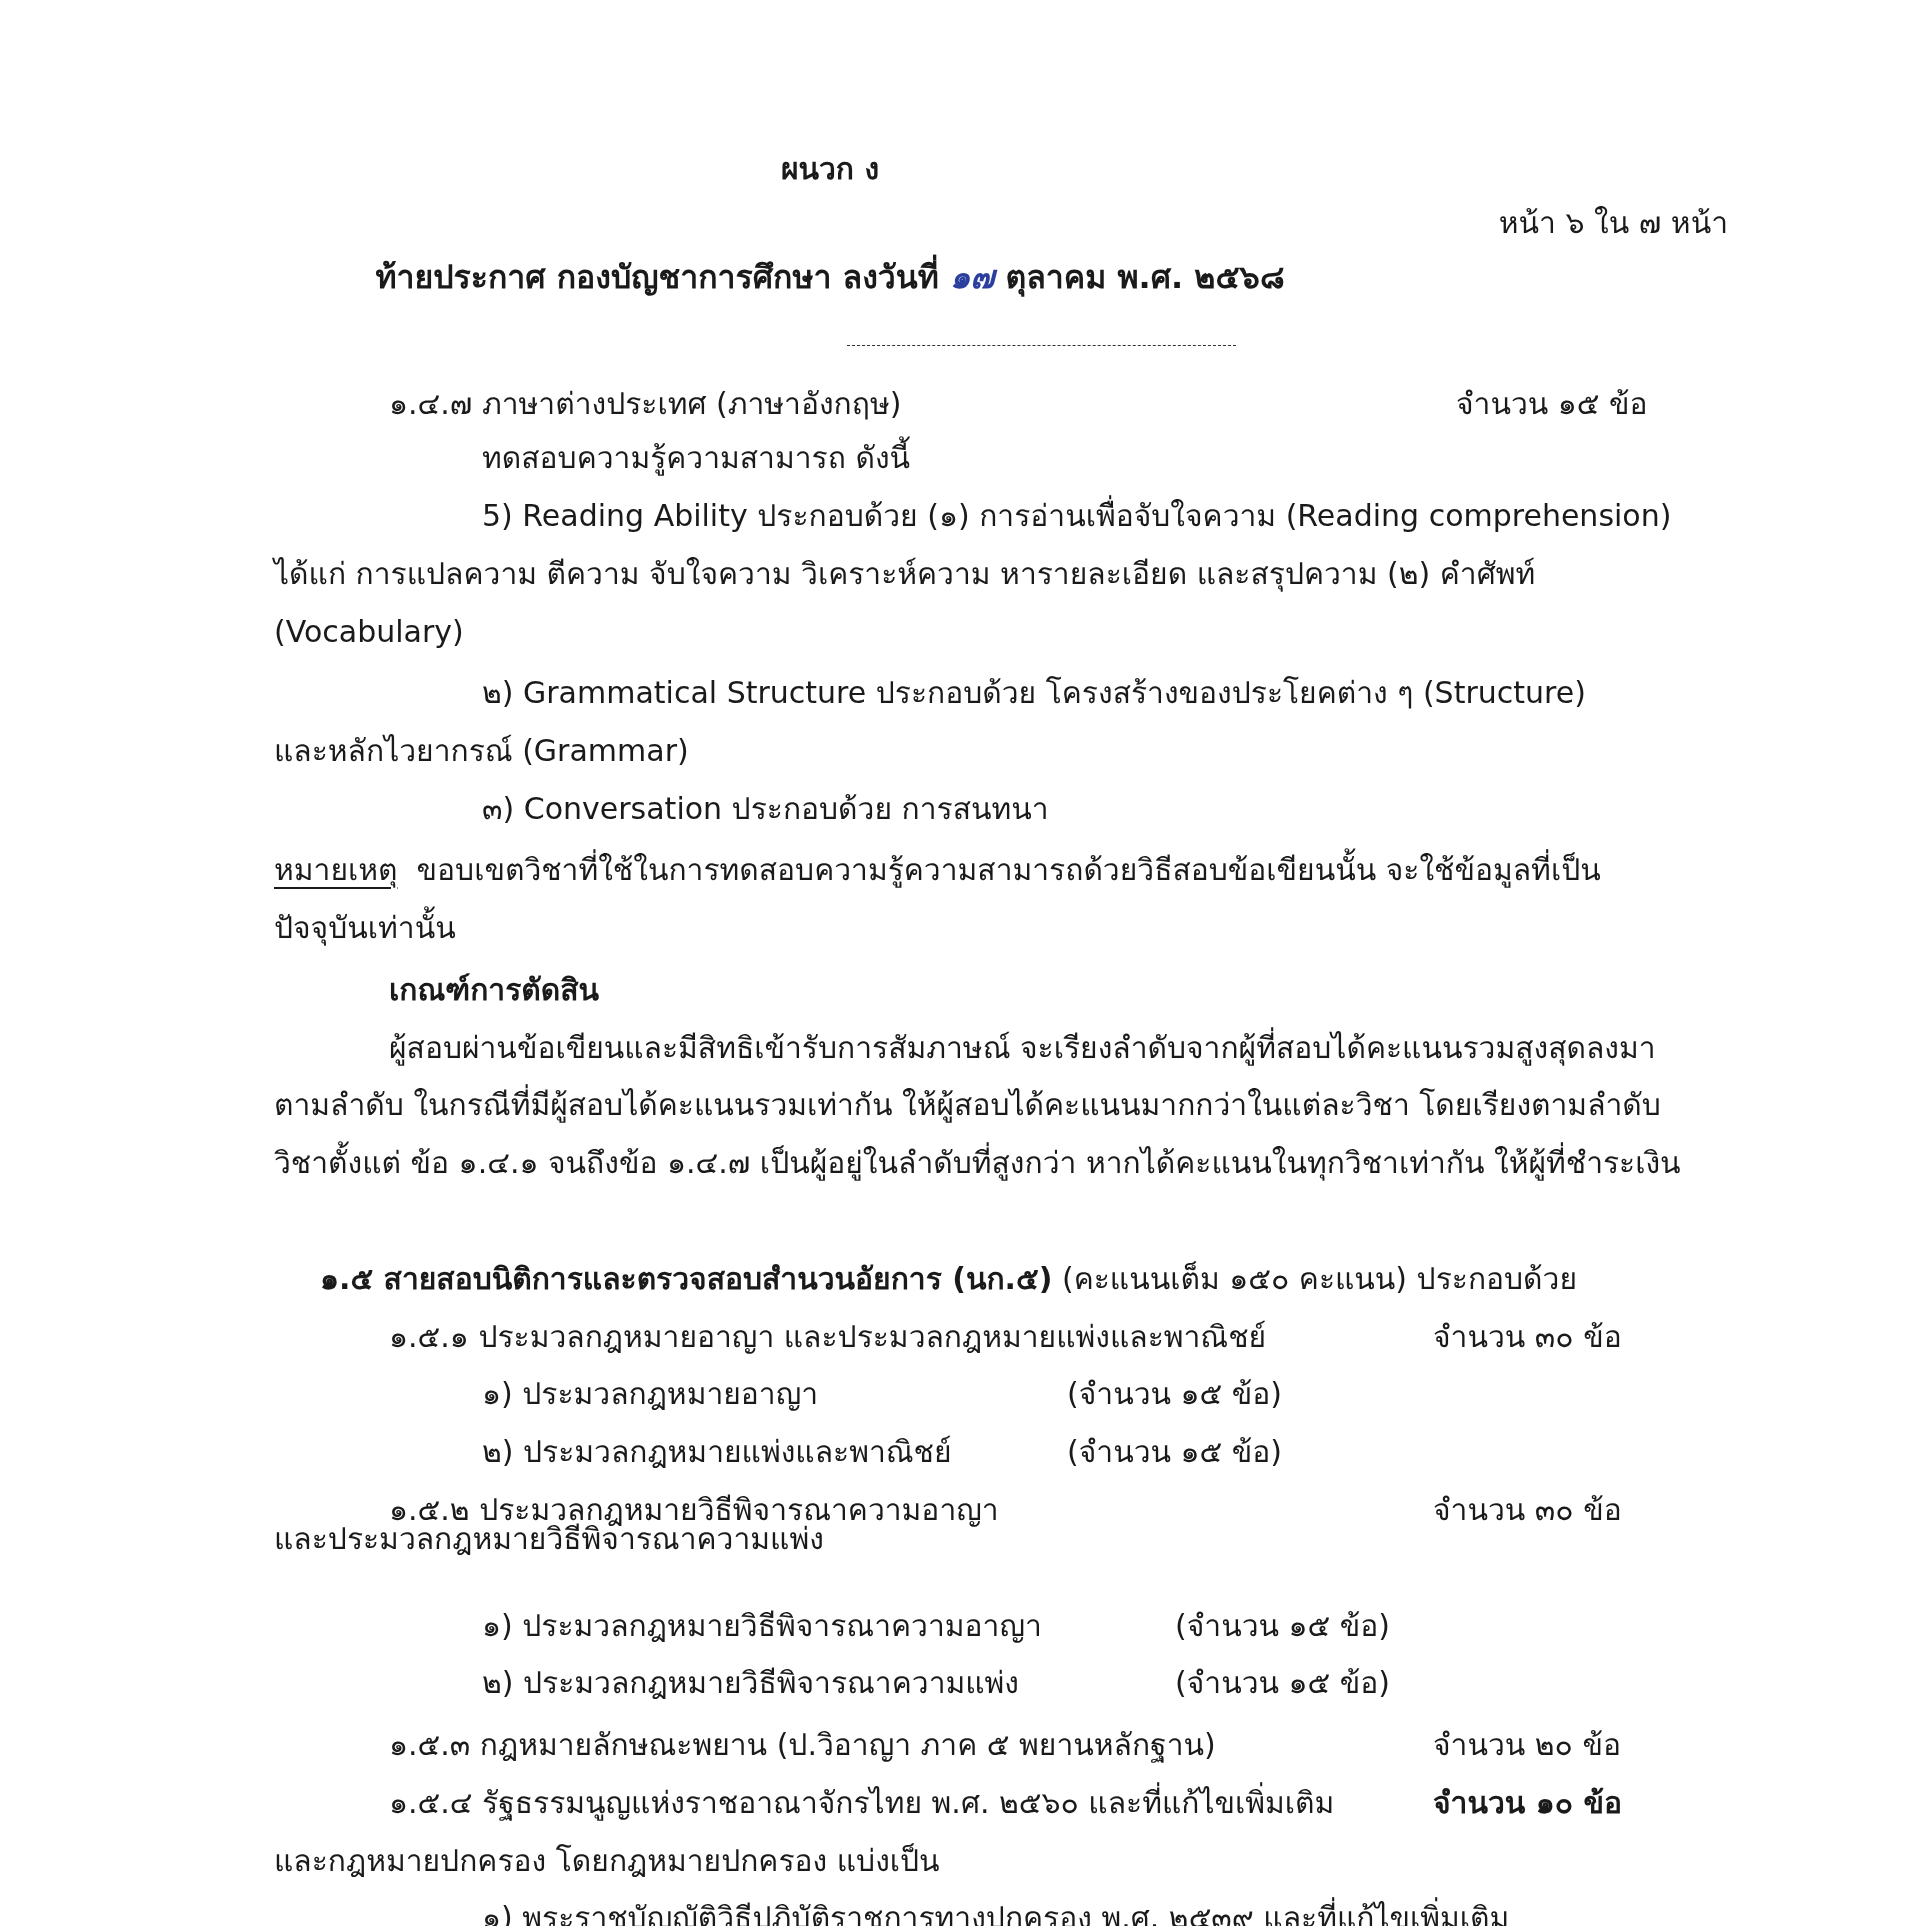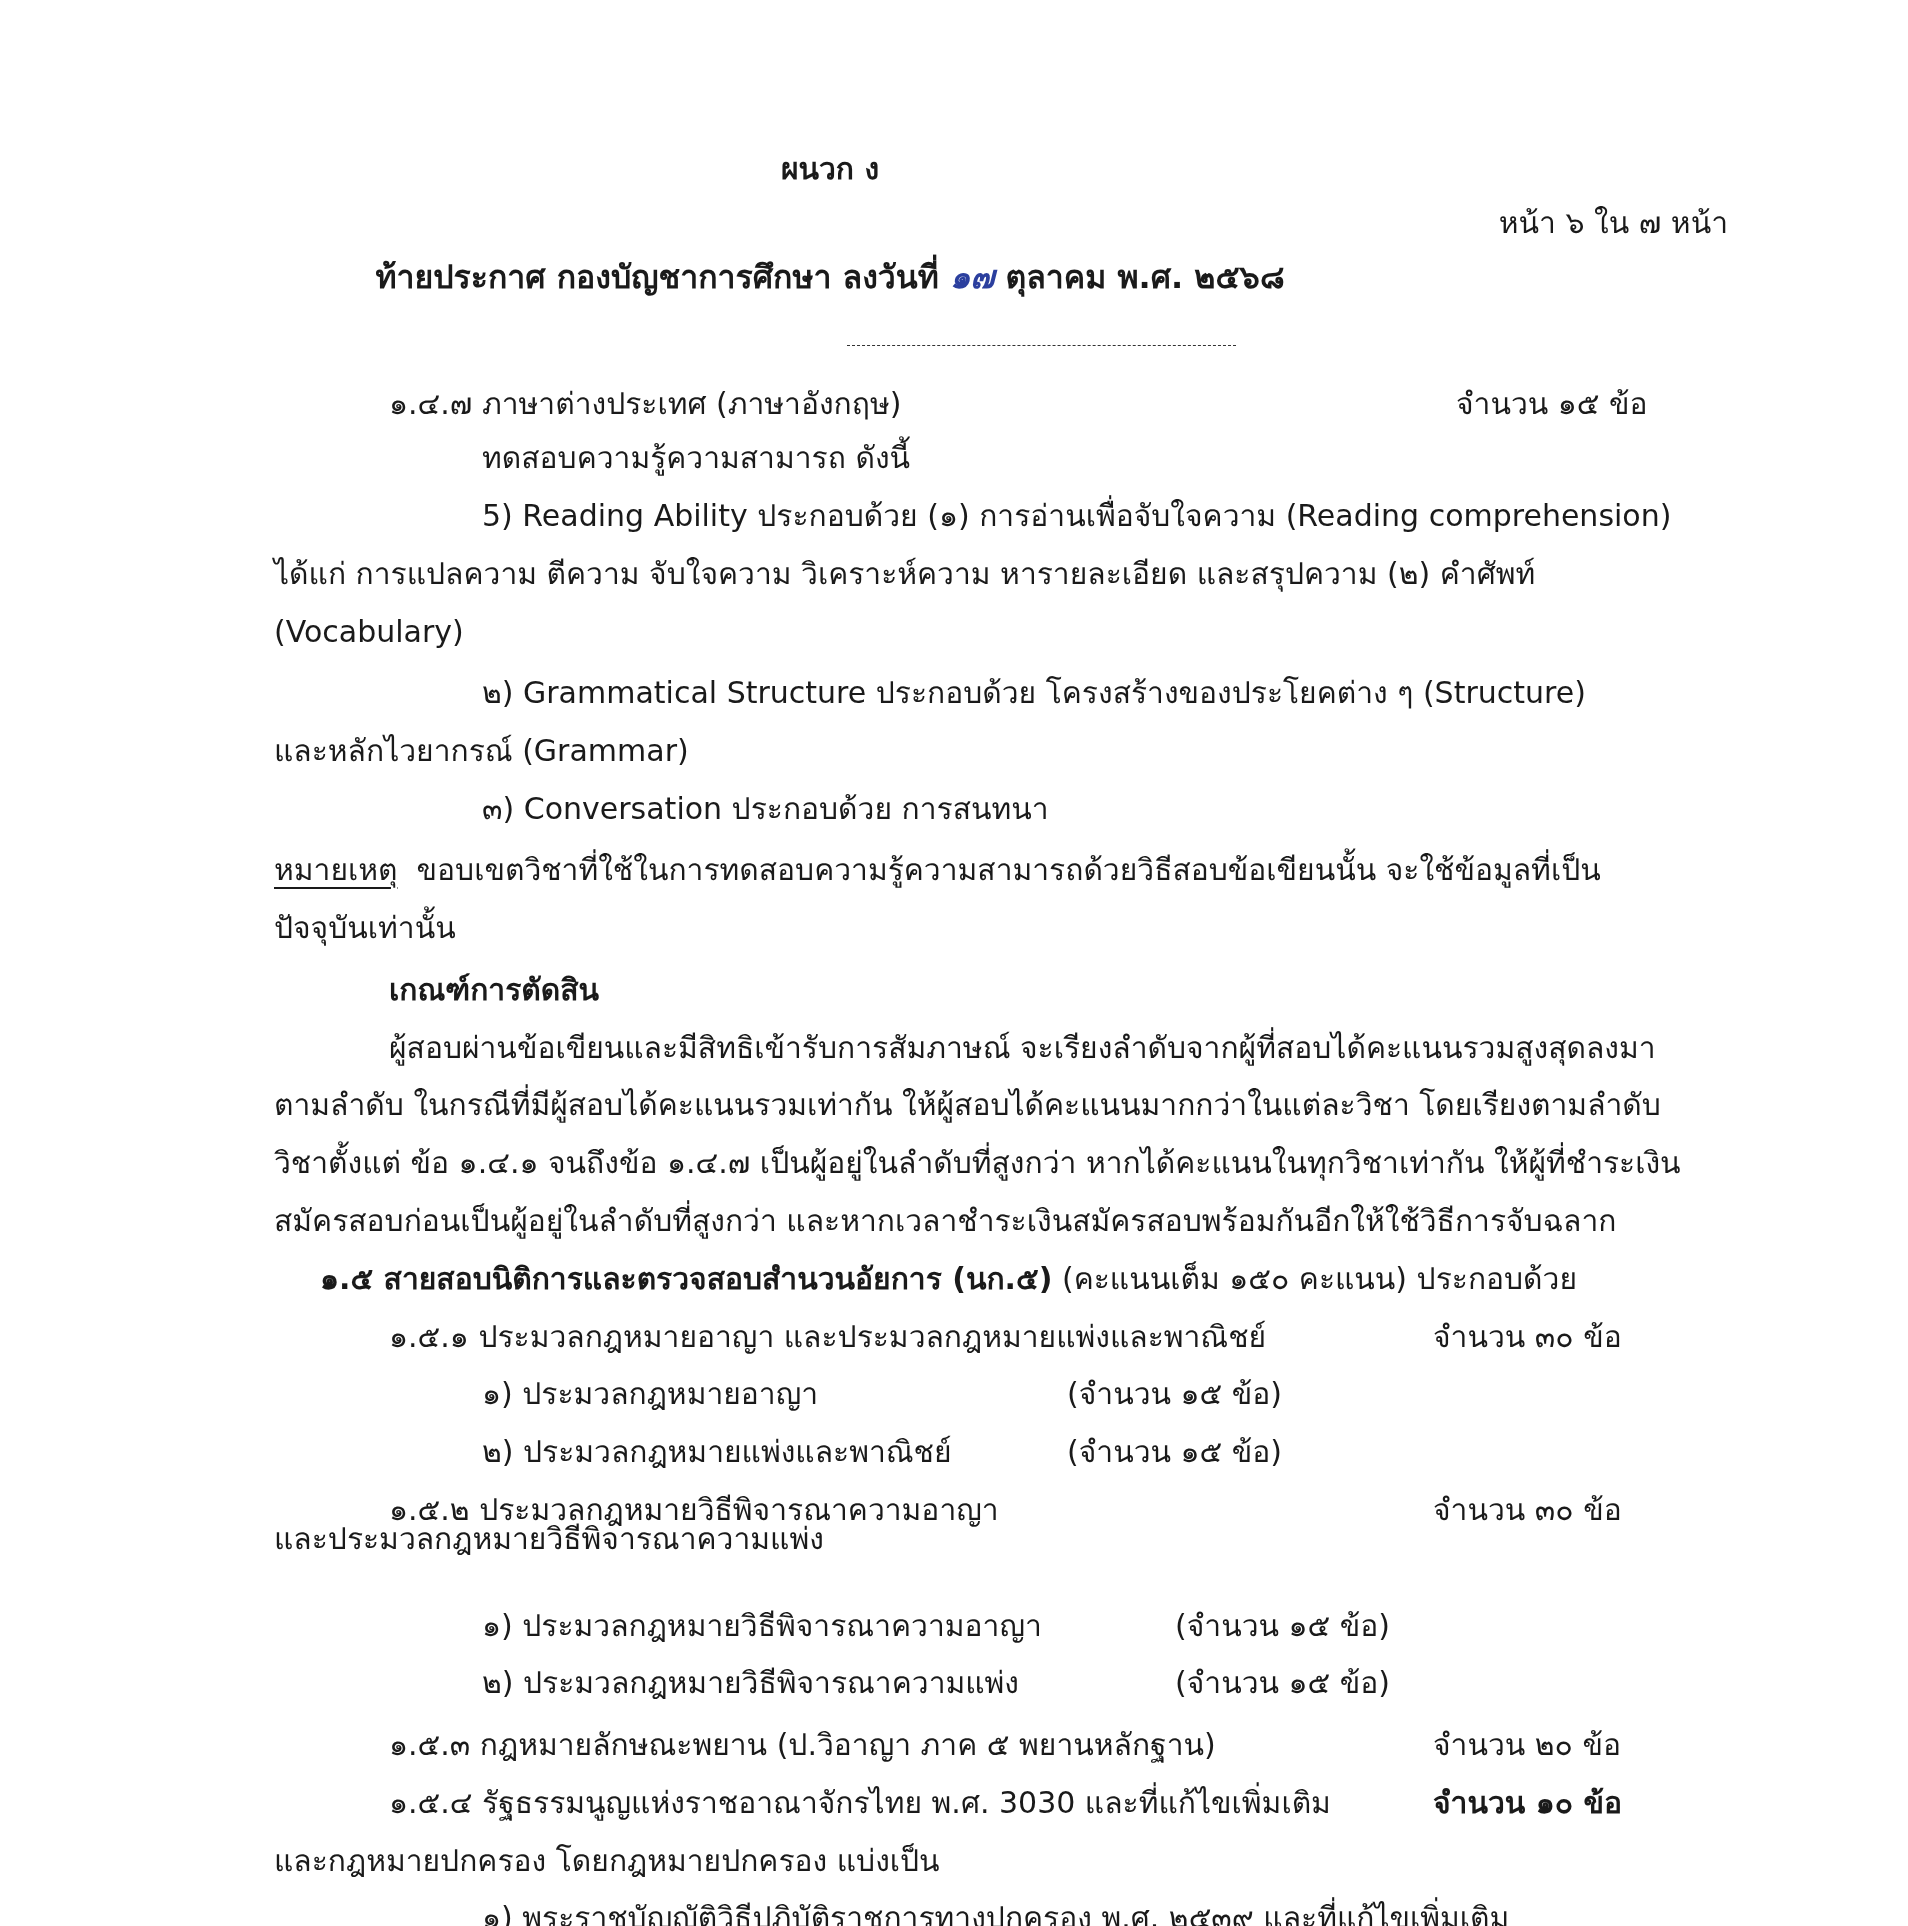--- a/index.html
+++ b/index.html
@@ -43,21 +43,20 @@
 
   <div class="line" style="top:847px; left:274px;">
     <span class="u">หมายเหตุ</span>&nbsp;&nbsp;<span>ขอบเขตวิชาที่ใช้ในการทดสอบความรู้ความสามารถด้วยวิธีสอบข้อเขียนนั้น จะใช้ข้อมูลที่เป็น</span>
   </div>
   <div class="line" style="top:905px; left:274px;">ปัจจุบันเท่านั้น</div>
 
   <div class="line bold" style="top:967px; left:389px;">เกณฑ์การตัดสิน</div>
   <div class="line" style="top:1025px; left:389px;">ผู้สอบผ่านข้อเขียนและมีสิทธิเข้ารับการสัมภาษณ์ จะเรียงลำดับจากผู้ที่สอบได้คะแนนรวมสูงสุดลงมา</div>
   <div class="line" style="top:1082px; left:274px;">ตามลำดับ ในกรณีที่มีผู้สอบได้คะแนนรวมเท่ากัน ให้ผู้สอบได้คะแนนมากกว่าในแต่ละวิชา โดยเรียงตามลำดับ</div>
   <div class="line" style="top:1140px; left:274px;">วิชาตั้งแต่ ข้อ ๑.๔.๑ จนถึงข้อ ๑.๔.๗ เป็นผู้อยู่ในลำดับที่สูงกว่า หากได้คะแนนในทุกวิชาเท่ากัน  ให้ผู้ที่ชำระเงิน</div>
-  <div class="line" style="top:1198px; left:274px;">สมัครสอบก่อนเป็นผู้อยู่ในลำดับที่สูงกว่า และหากเวลาชำระเงินสมัครสอบพร้อมกันอีกให้ใช้วิธีการจับฉลาก</div>
 
   <div class="line" style="top:1256px; left:320px;">
     <span class="bold">๑.๕ สายสอบนิติการและตรวจสอบสำนวนอัยการ (นก.๕)</span><span> (คะแนนเต็ม ๑๕๐ คะแนน) ประกอบด้วย</span>
   </div>
 
   <div class="line" style="top:1314px; left:389px;">๑.๕.๑ ประมวลกฎหมายอาญา และประมวลกฎหมายแพ่งและพาณิชย์</div>
   <div class="qty" style="top:1314px; left:1433px;">จำนวน  ๓๐  ข้อ</div>
   <div class="line" style="top:1371px; left:482px;text-align:right;">๑) ประมวลกฎหมายอาญา</div>
   <div class="qty" style="top:1371px; left:1067px;">(จำนวน  ๑๕ ข้อ)</div>
   <div class="line" style="top:1429px; left:482px;">๒) ประมวลกฎหมายแพ่งและพาณิชย์</div>
@@ -67,19 +66,19 @@
   <div class="qty" style="top:1487px; left:1433px;">จำนวน  ๓๐  ข้อ</div>
   <div class="line" style="top:1516px; left:274px;">และประมวลกฎหมายวิธีพิจารณาความแพ่ง</div>
   <div class="line" style="top:1603px; left:482px;">๑) ประมวลกฎหมายวิธีพิจารณาความอาญา</div>
   <div class="qty" style="top:1603px; left:1175px;">(จำนวน  ๑๕ ข้อ)</div>
   <div class="line" style="top:1660px; left:482px;">๒) ประมวลกฎหมายวิธีพิจารณาความแพ่ง</div>
   <div class="qty" style="top:1660px; left:1175px;">(จำนวน  ๑๕ ข้อ)</div>
 
   <div class="line" style="top:1722px; left:389px;">๑.๕.๓ กฎหมายลักษณะพยาน (ป.วิอาญา ภาค ๕ พยานหลักฐาน)</div>
   <div class="qty" style="top:1722px; left:1433px;">จำนวน  ๒๐  ข้อ</div>
 
-  <div class="line" style="top:1780px; left:389px;">๑.๕.๔ รัฐธรรมนูญแห่งราชอาณาจักรไทย พ.ศ. 3030 และที่แก้ไขเพิ่มเติม</div>
+  <div class="line" style="top:1780px; left:389px;">๑.๕.๔ รัฐธรรมนูญแห่งราชอาณาจักรไทย พ.ศ. ๒๕๖๐ และที่แก้ไขเพิ่มเติม</div>
   <div class="qty" style="top:1780px; left:1433px;font-weight:bold;">จำนวน  ๑๐  ข้อ</div>
   <div class="line" style="top:1838px; left:274px;">และกฎหมายปกครอง โดยกฎหมายปกครอง แบ่งเป็น</div>
   <div class="line" style="top:1895px; left:482px;">๑) พระราชบัญญัติวิธีปฏิบัติราชการทางปกครอง พ.ศ. ๒๕๓๙ และที่แก้ไขเพิ่มเติม</div>
 
 </div>
 
 
 </body></html>

